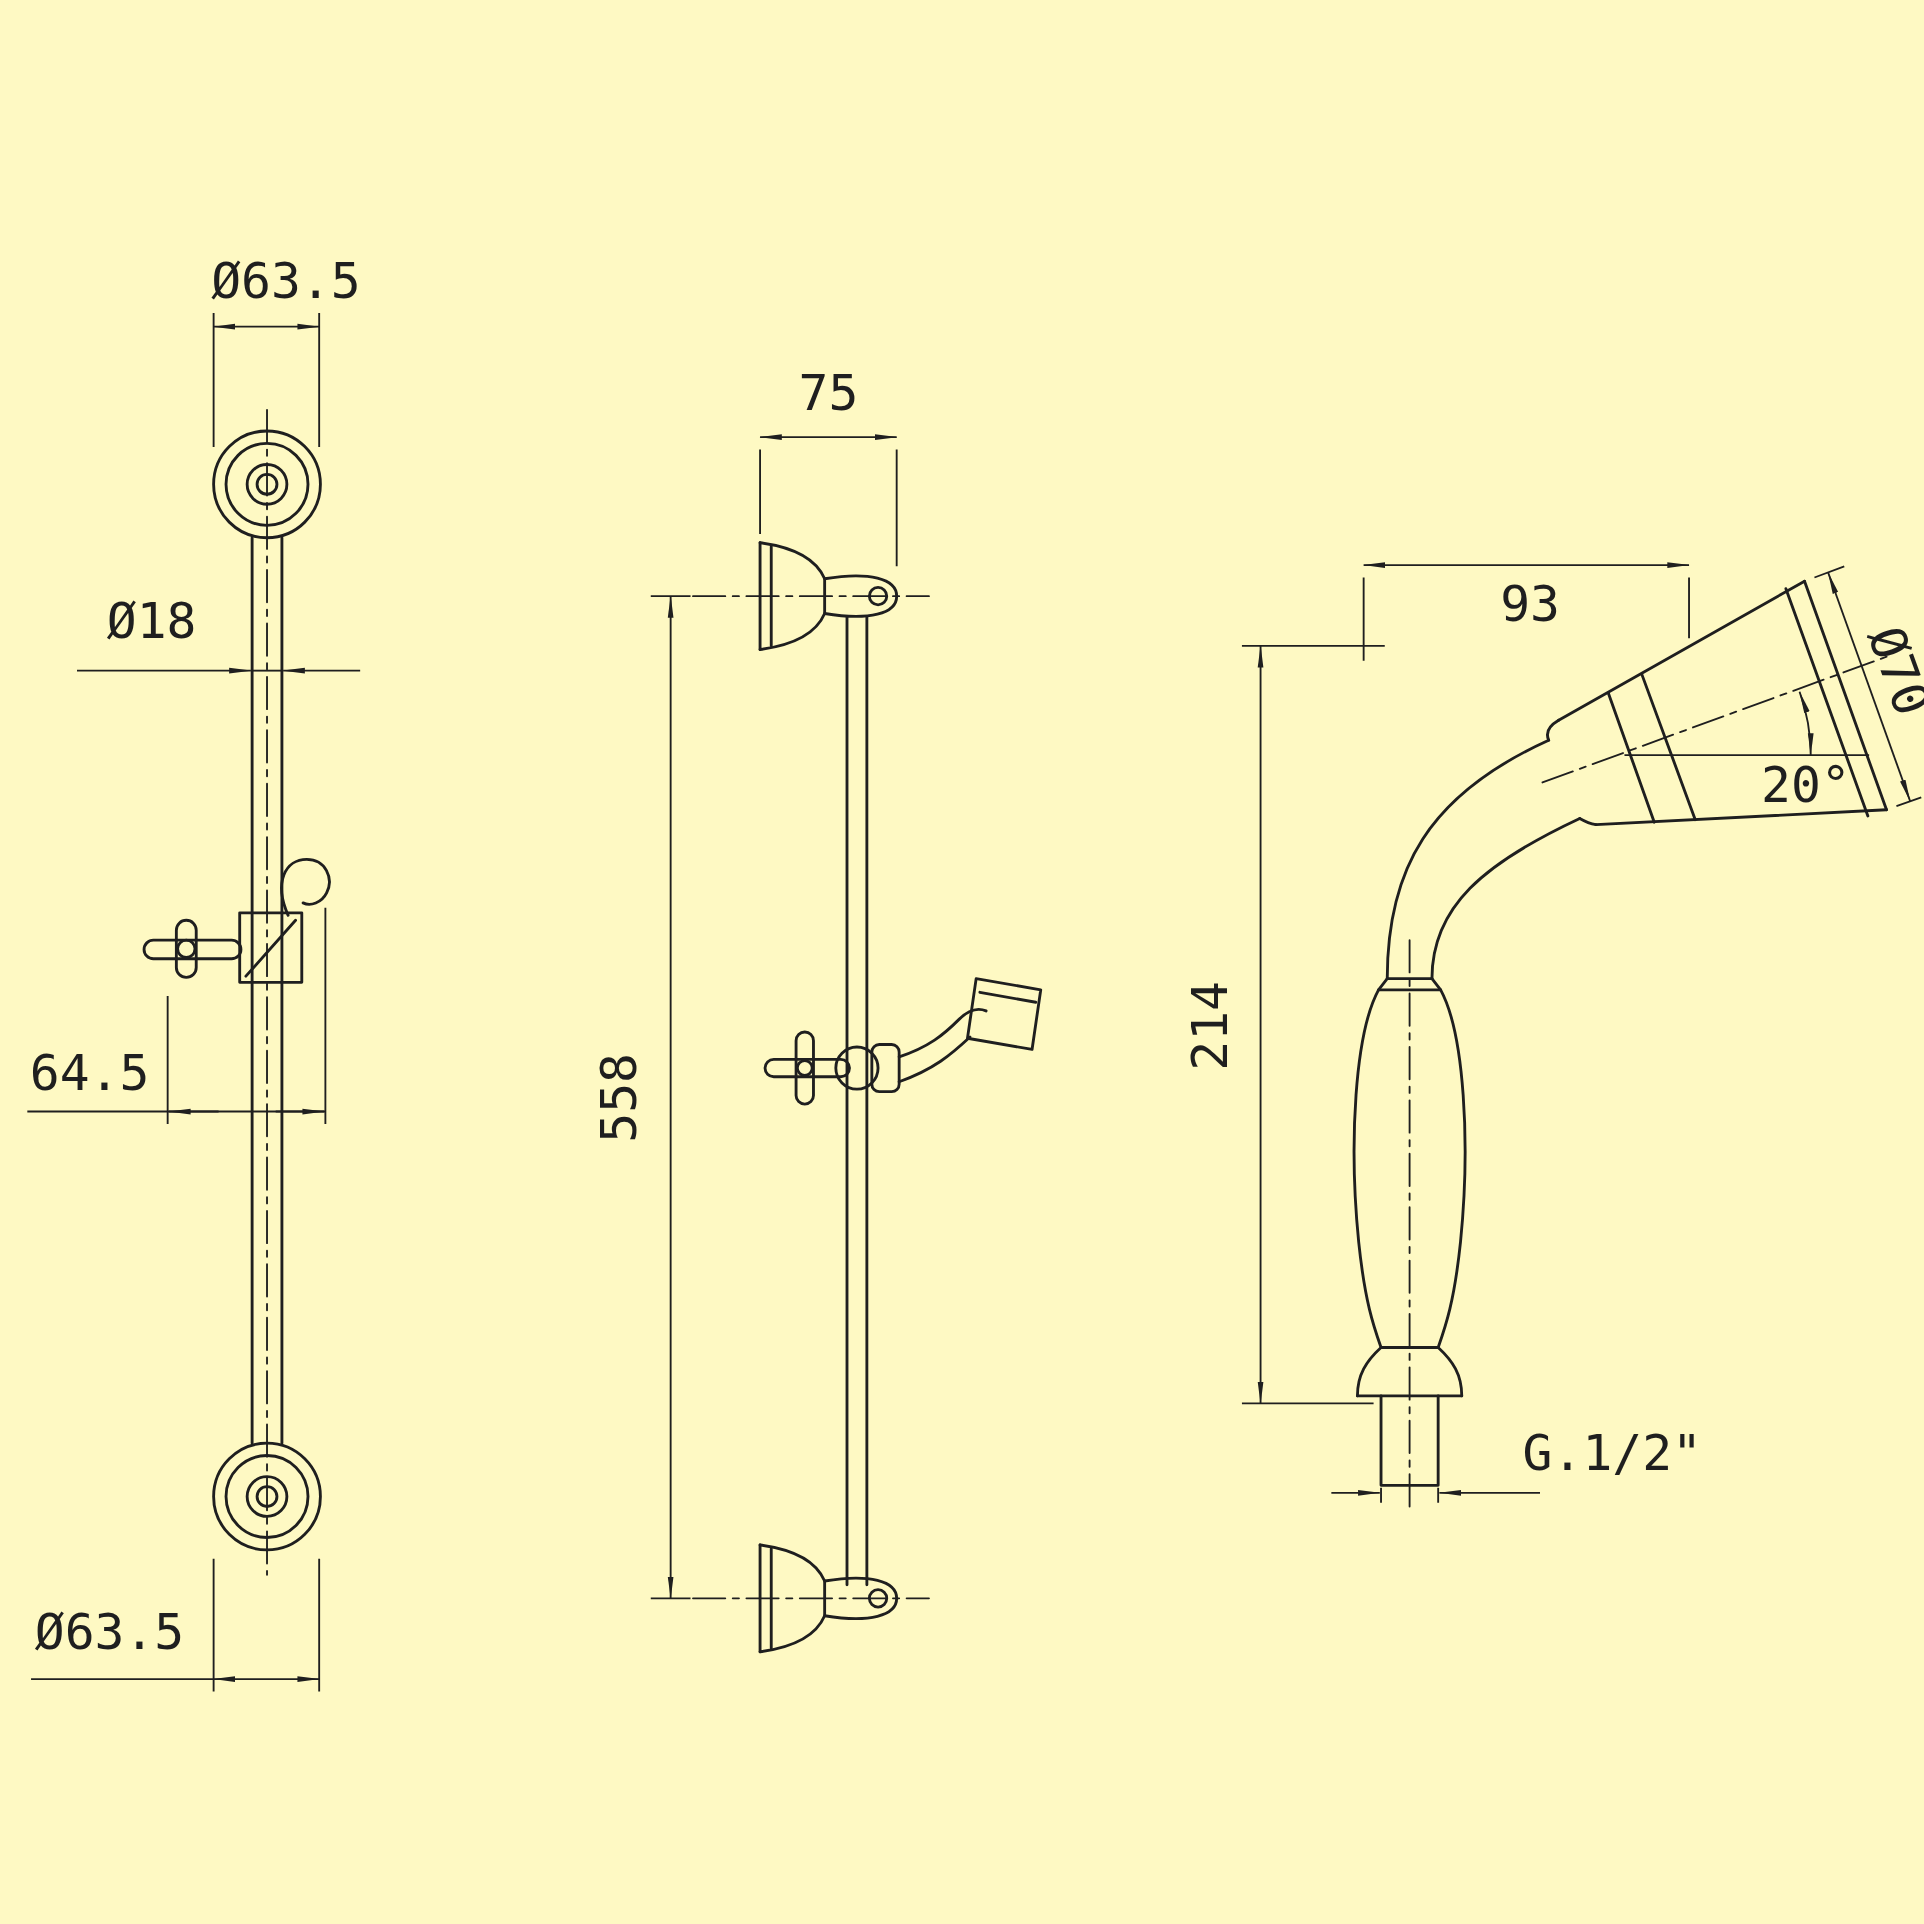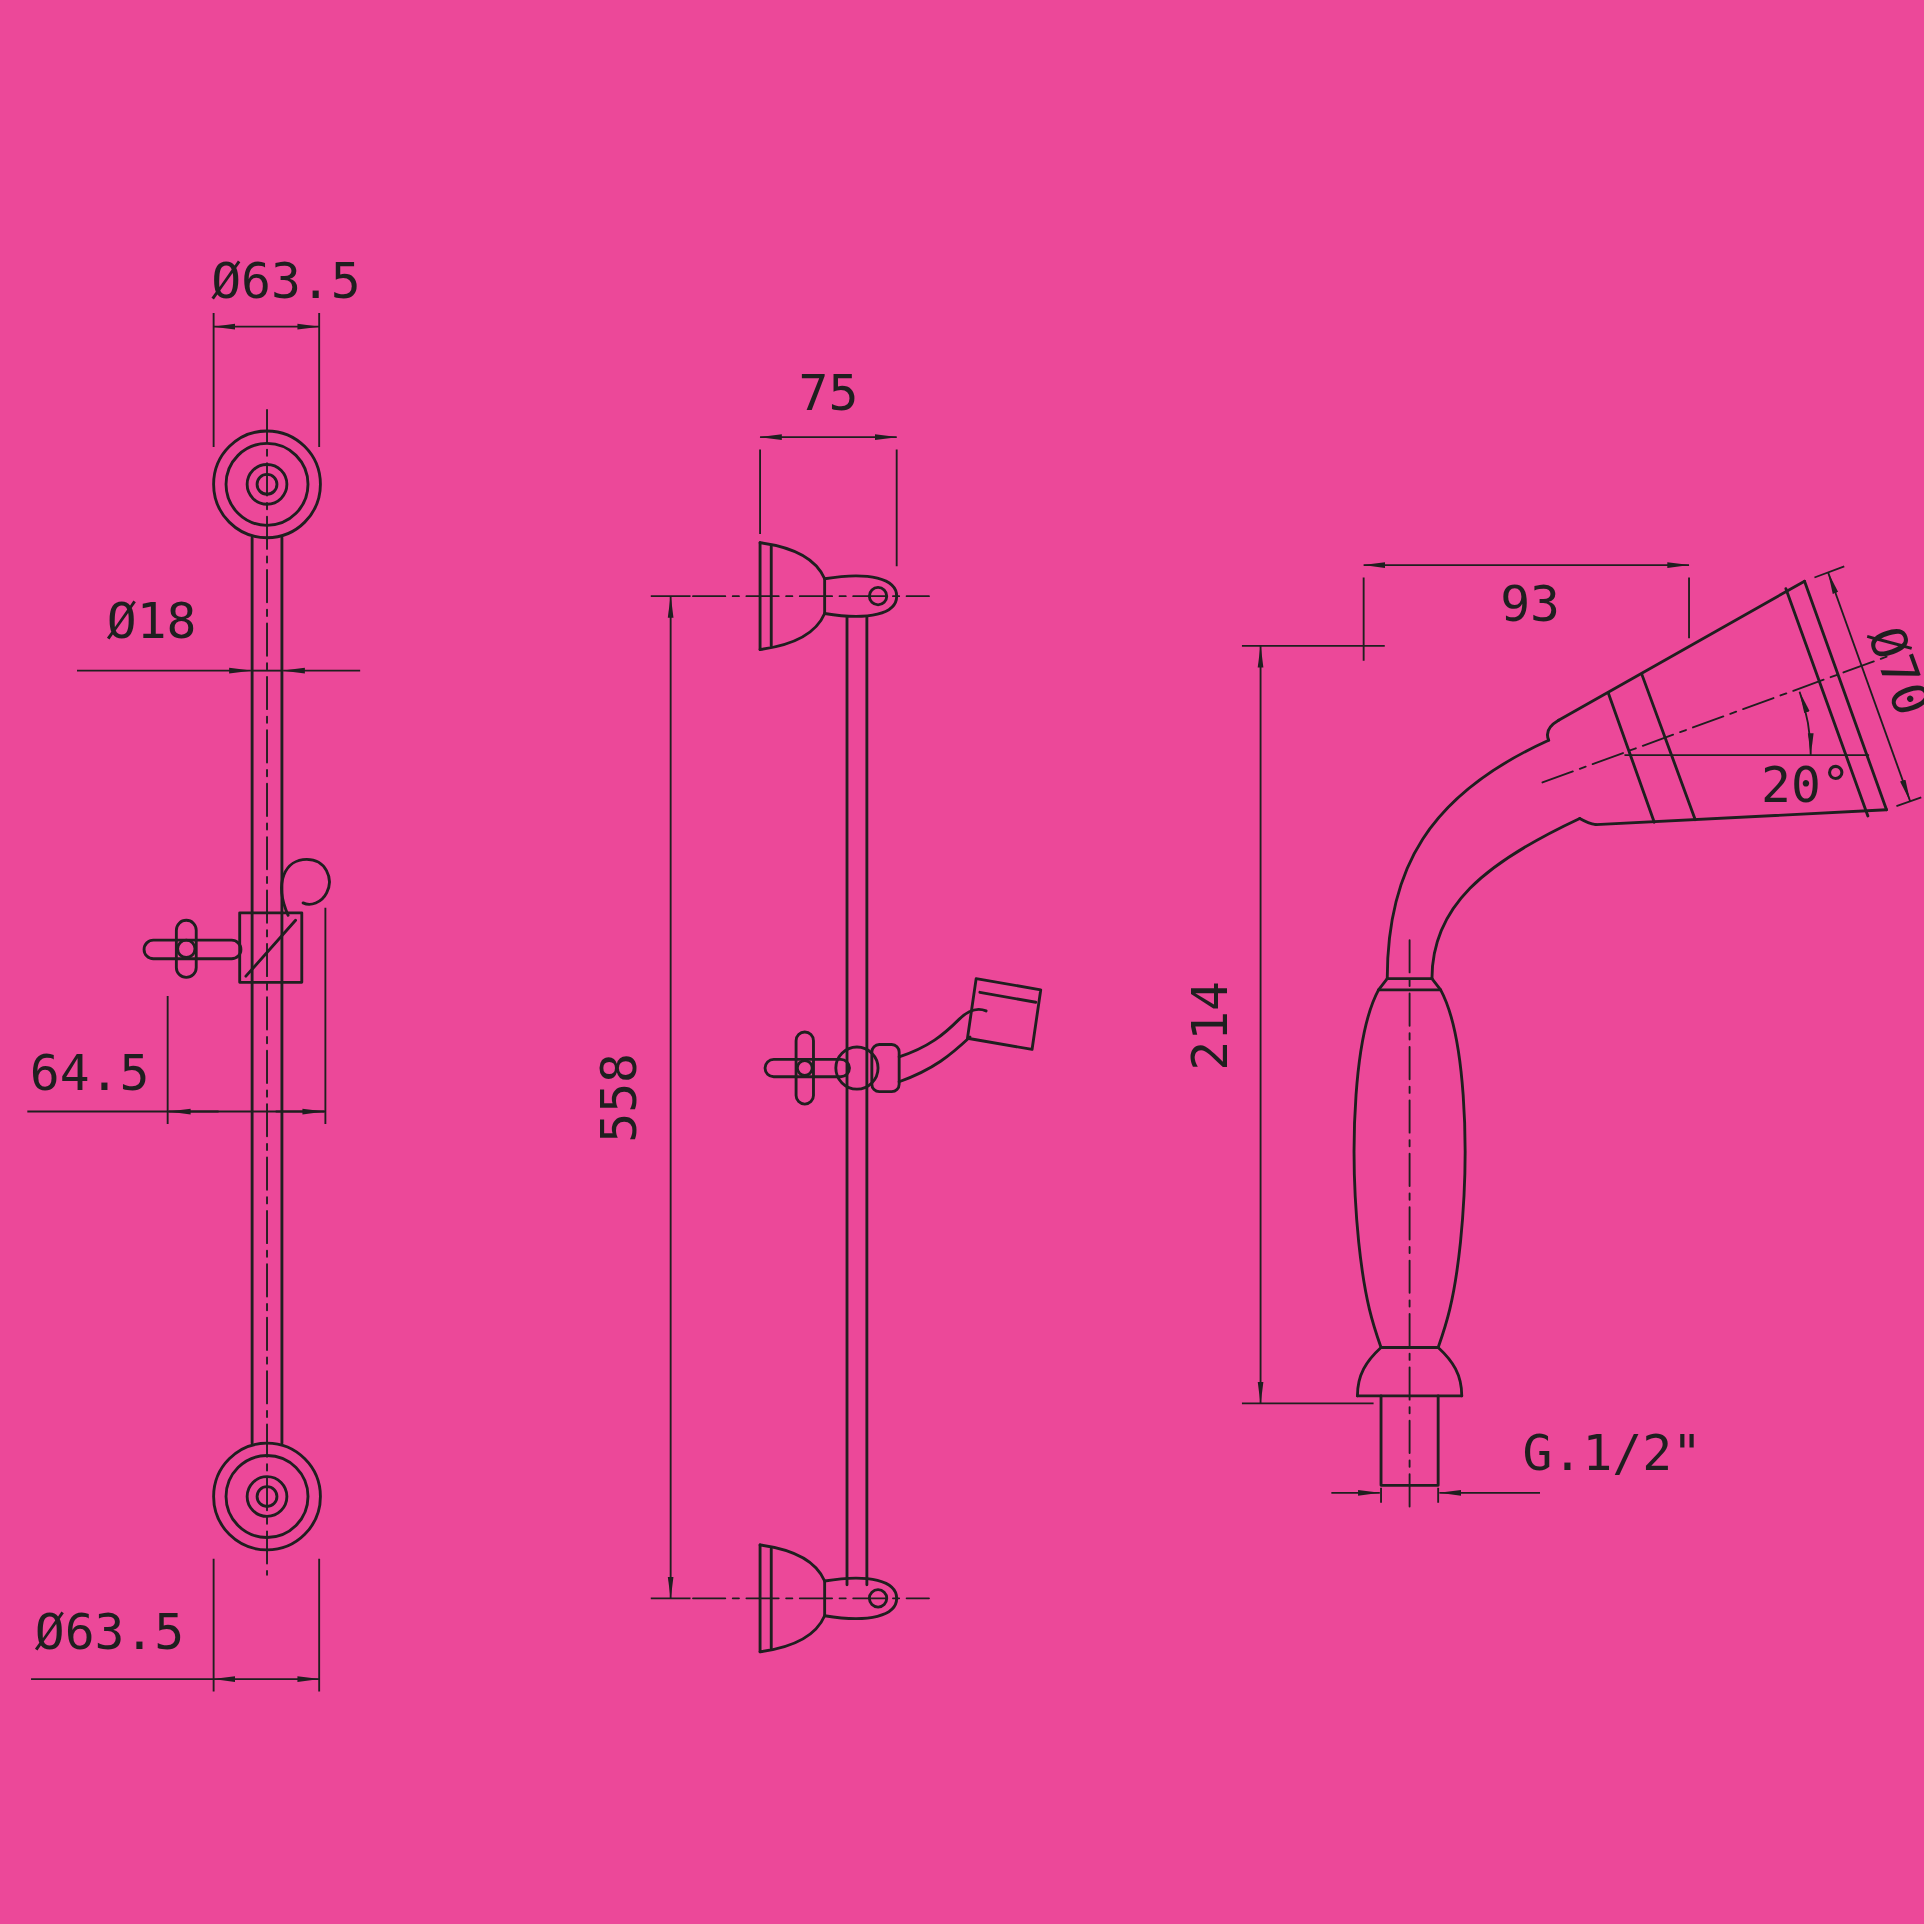--- a/index.html
+++ b/index.html
@@ -3,21 +3,21 @@
 <meta charset="utf-8">
 <style>
   html, body {
     margin: 0;
     padding: 0;
     background: #ffffff;
   }
   .page {
     width: 1925px;
     height: 1925px;
-    background: #ec4899;
+    background: #fef9c3;
     position: relative;
   }
   svg { display: block; }
   .obj {
     stroke: #1f1f1f;
     stroke-width: 2.3;
     fill: none;
     stroke-linecap: round;
     stroke-linejoin: round;
   }

